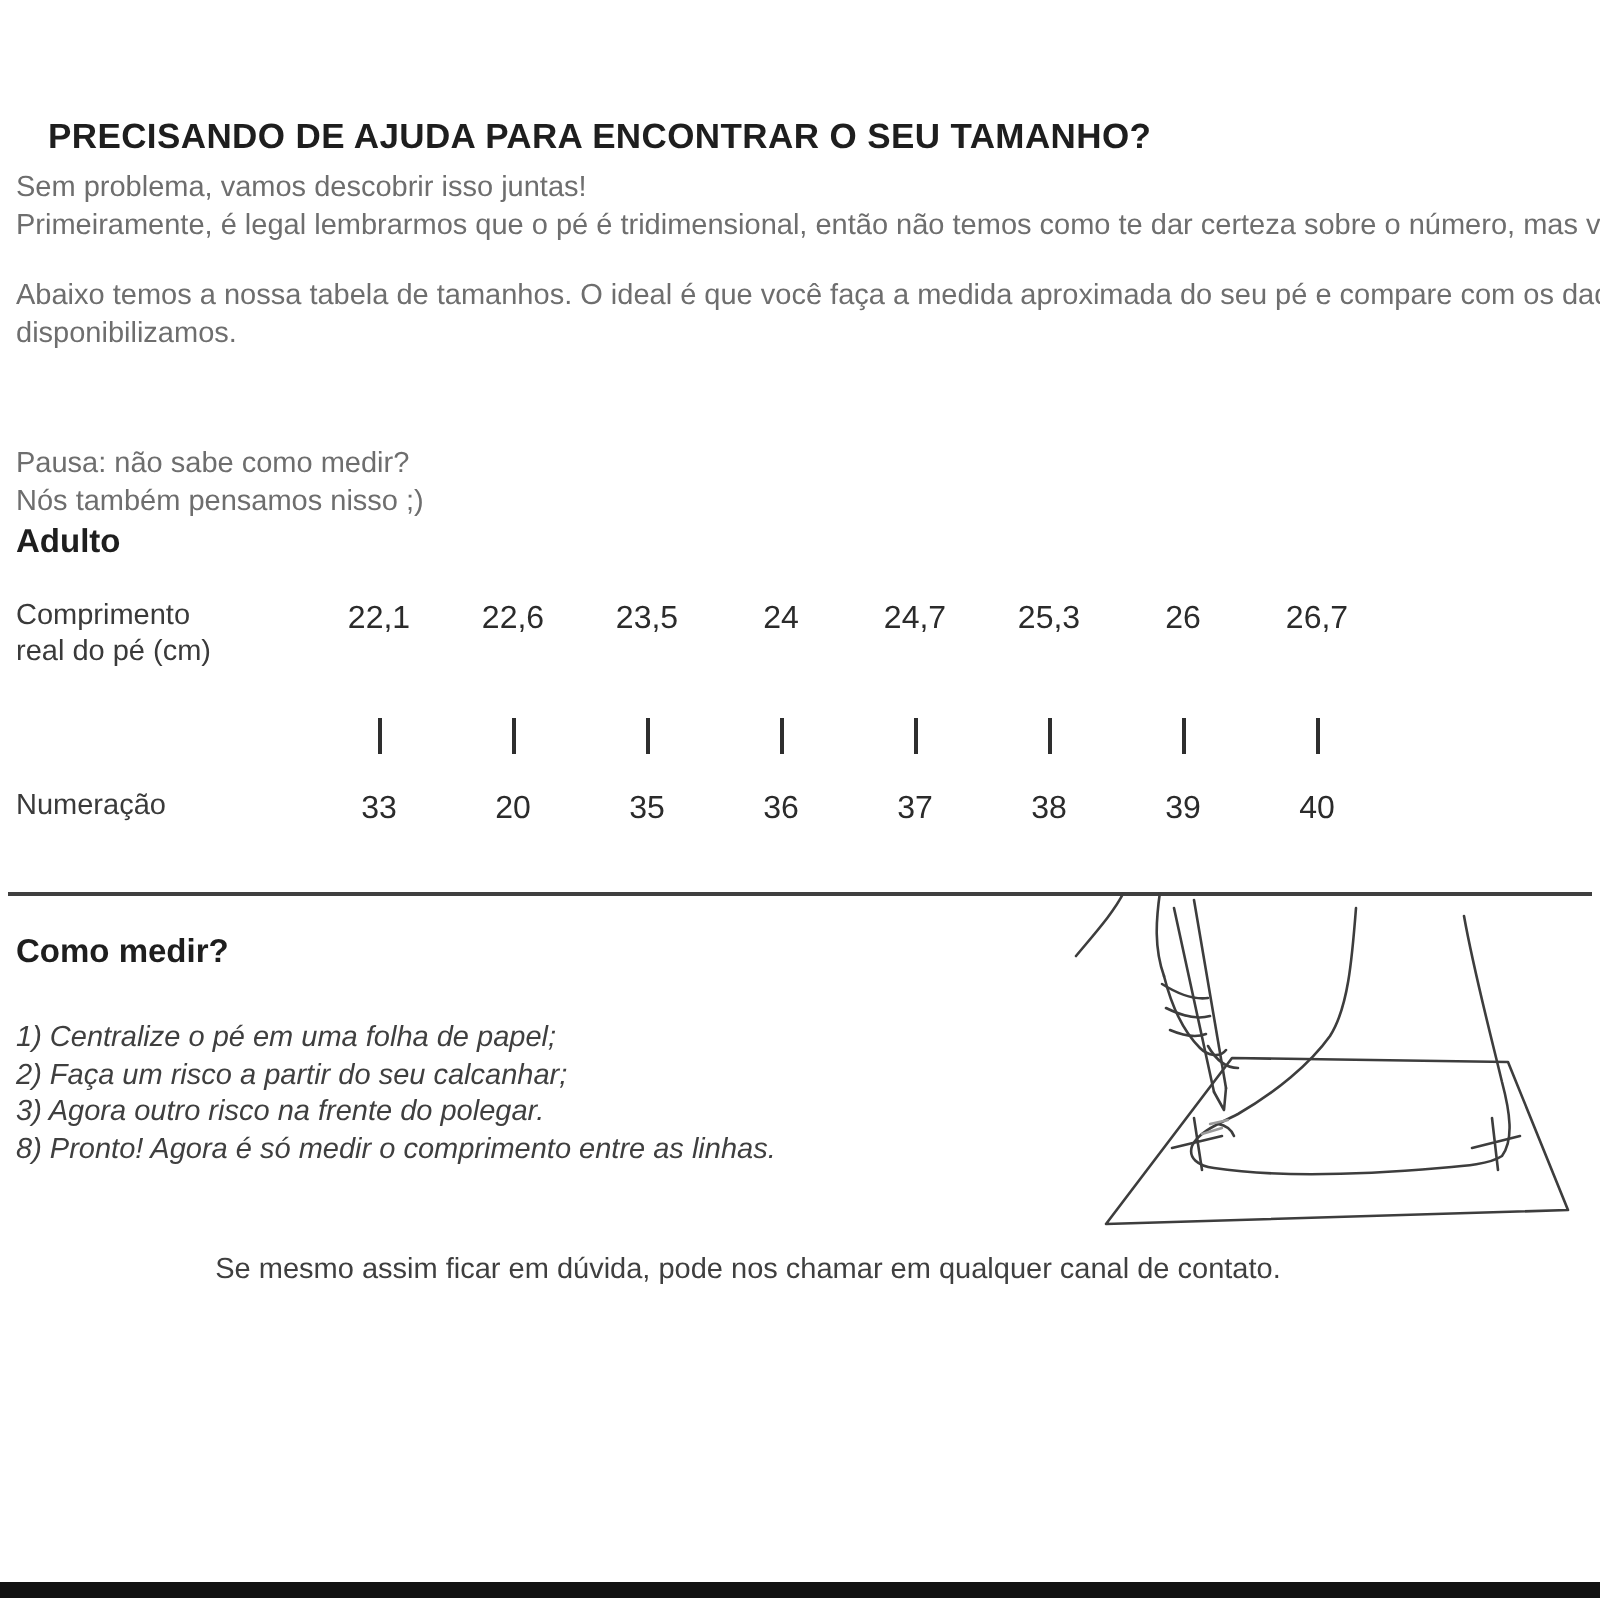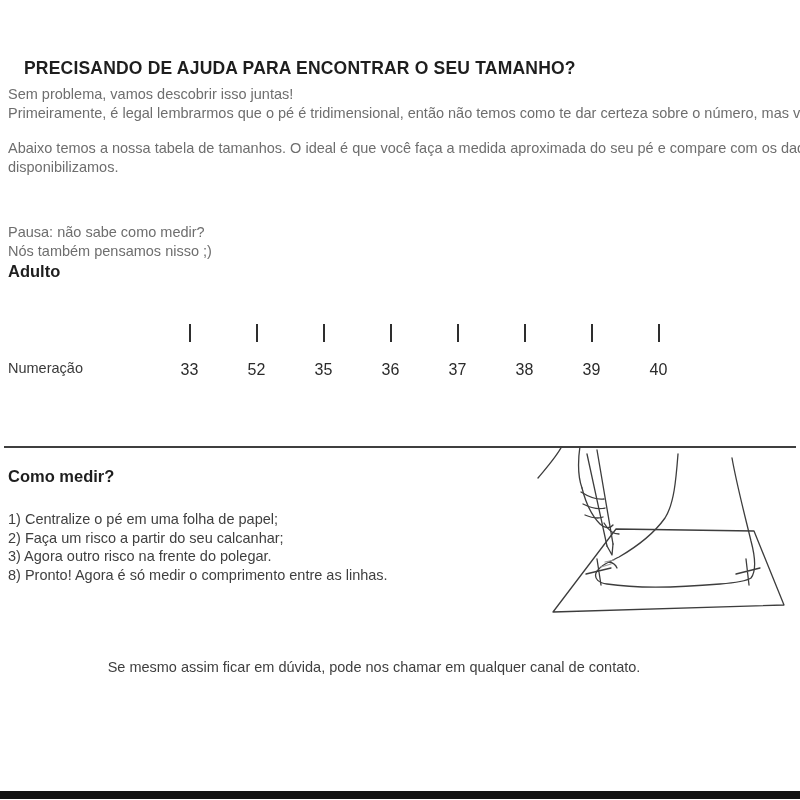--- a/index.html
+++ b/index.html
@@ -15,22 +15,22 @@
   .size-table{left:8px;top:300px;width:788px;}
   .trow{display:flex;align-items:flex-start;}
   .tlabel{width:148px;font-size:14.5px;color:#3a3a3a;line-height:17.5px;}
   .tcell{width:67px;text-align:center;font-size:16px;color:#2b2b2b;line-height:19px;}
   .ticks-row{margin-top:24px;margin-bottom:18px;}
   .tick{width:67px;display:flex;justify-content:center;}
   .tick i{display:block;width:2px;height:18px;background:#2e2e2e;}
   .spacer{width:148px;}
   .divider{left:4px;top:446px;width:792px;height:2px;background:#3f3f3f;}
   .steps{left:8px;top:510px;font-size:14.5px;color:#3f3f3f;}
-  .steps .line{line-height:18.5px;white-space:nowrap;}
-  .footer-note{left:0;top:627px;width:748px;text-align:center;font-size:14.5px;color:#3f3f3f;margin-top:32px;}
+  .steps .line{line-height:18.5px;white-space:nowrap;font-style:italic;}
+  .footer-note{left:0;top:627px;width:748px;text-align:center;font-size:14.5px;color:#3f3f3f;}
   .bottom-bar{left:0;top:791px;width:800px;height:8px;background:var(--bar,#121212);}
   .illustration{left:535px;top:446px;}
   svg .ln{fill:none;stroke:#3d3d3d;stroke-width:1.3;stroke-linecap:round;stroke-linejoin:round;}
   svg .lt{fill:none;stroke:#9a9a9a;stroke-width:1.2;stroke-linecap:round;}
 </style>
 </head>
 <body>
 
 <div class="page">
 
@@ -47,20 +47,34 @@
   </div>
 
   <div class="abs para" style="top:195px;margin-top:28px;">
     <div class="line">Pausa: não sabe como medir?</div>
     <div class="line">Nós também pensamos nisso ;)</div>
   </div>
 
   <h2 class="abs section" style="left:8px;top:262px;text-align:center;">Adulto</h2>
 
   <div class="abs size-table">
+    <div class="trow">
+      <div class="tlabel">
+        <div>Comprimento</div>
+        <div>real do pé (cm)</div>
+      </div>
+      <div class="tcell">22,1</div>
+      <div class="tcell">22,6</div>
+      <div class="tcell">23,5</div>
+      <div class="tcell">24</div>
+      <div class="tcell">24,7</div>
+      <div class="tcell">25,3</div>
+      <div class="tcell">26</div>
+      <div class="tcell">26,7</div>
+    </div>
 
     <div class="trow ticks-row">
       <div class="spacer"></div>
       <div class="tick">
           <i></i>
         </div>
       <div class="tick">
           <i></i>
         </div>
       <div class="tick">
@@ -81,21 +95,21 @@
       <div class="tick">
           <i></i>
         </div>
     </div>
 
     <div class="trow">
       <div class="tlabel">
         <div>Numeração</div>
       </div>
       <div class="tcell">33</div>
-      <div class="tcell">52</div>
+      <div class="tcell">20</div>
       <div class="tcell">35</div>
       <div class="tcell">36</div>
       <div class="tcell">37</div>
       <div class="tcell">38</div>
       <div class="tcell">39</div>
       <div class="tcell">40</div>
     </div>
   </div>
 
   <div class="abs divider"></div>

